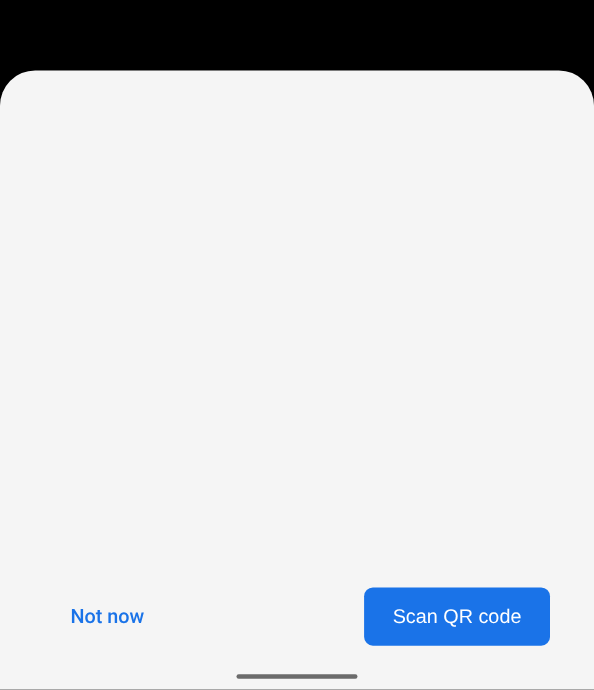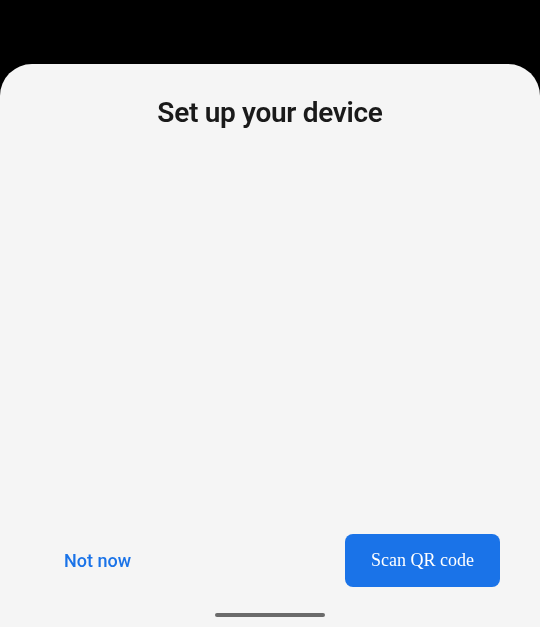--- a/index.html
+++ b/index.html
@@ -63,34 +63,33 @@
     }
     .btn-primary {
       background: #1a73e8;
       border: none;
       color: #ffffff;
       font-size: 18px;
       font-weight: 500;
       padding: 16px 26px;
       border-radius: 8px;
       cursor: pointer;
-      font-family: Liberation Serif, serif;
+      font-family: Liberation Sans, sans-serif;
     }
     .nav-indicator {
       width: 110px;
       height: 4px;
       background: #6b6b6b;
       border-radius: 2px;
       margin: 14px auto 10px auto;
     }
   </style>
 </head>
 <body>
 
 <div class="sheet">
-  <h1 class="title">Set up your device</h1>
   <div class="spacer"></div>
   <div class="button-row">
     <button class="btn-secondary">Not now</button>
     <button class="btn-primary">Scan QR code</button>
   </div>
   <div class="nav-indicator"></div>
 </div>
 
 </body></html>

